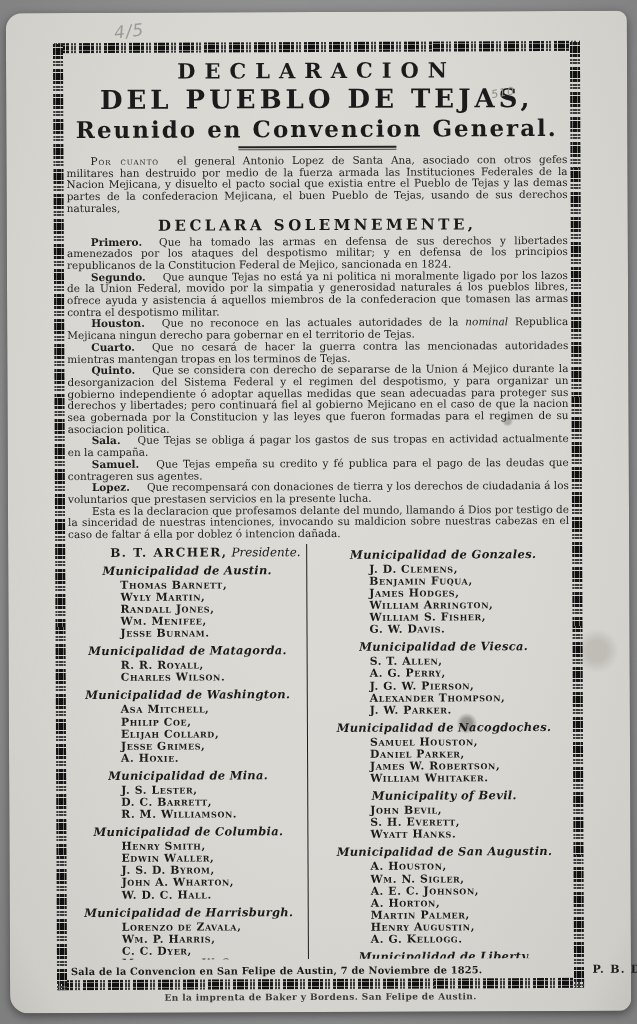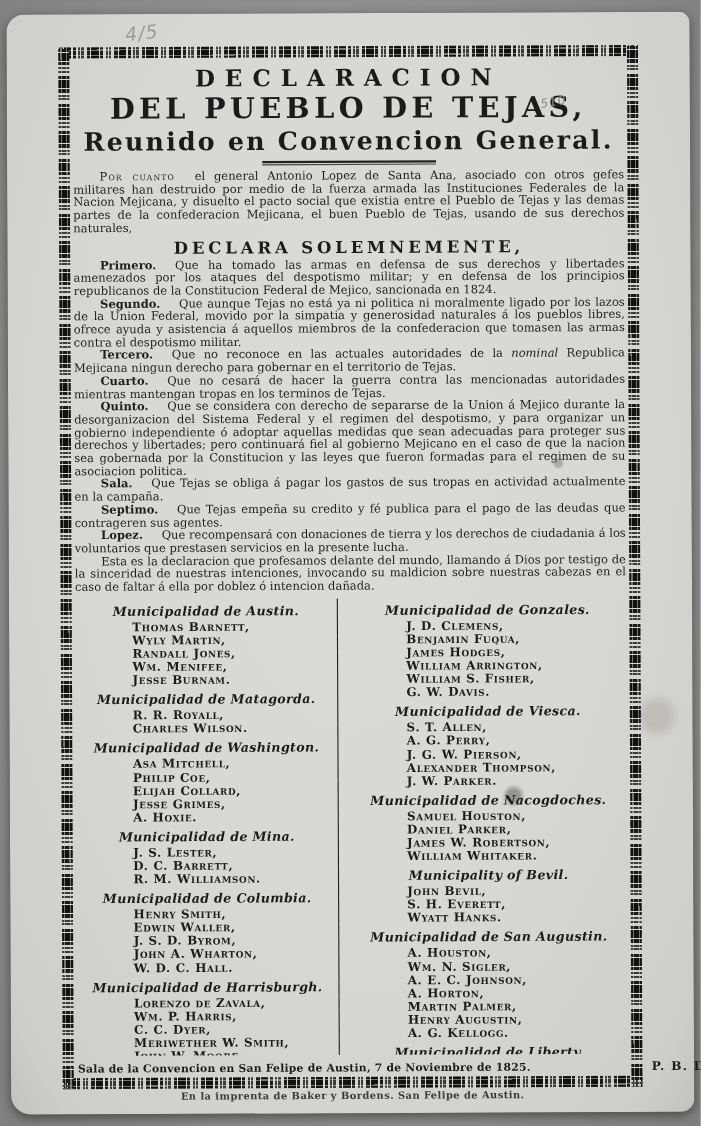--- a/index.html
+++ b/index.html
@@ -152,41 +152,44 @@
 
       <div class="declara">DECLARA SOLEMNEMENTE,</div>
 
       <p class="body-par">
         <span class="lead">Primero.</span><span>Que ha tomado las armas en defensa de sus derechos y libertades amenezados por los ataques del despotismo militar; y en defensa de los principios republicanos de la Constitucion Federal de Mejico, sancionada en 1824.</span>
       </p>
       <p class="body-par">
         <span class="lead">Segundo.</span><span>Que aunque Tejas no está ya ni politica ni moralmente ligado por los lazos de la Union Federal, movido por la simpatia y generosidad naturales á los pueblos libres, ofrece ayuda y asistencia á aquellos miembros de la confederacion que tomasen las armas contra el despotismo militar.</span>
       </p>
       <p class="body-par">
-        <span class="lead">Tercero.</span><span>Que no reconoce en las actuales autoridades de la </span><em class="ital">nominal</em><span> Republica Mejicana ningun derecho para gobernar en el territorio de Tejas.</span>
+        <span class="lead">Houston.</span><span>Que no reconoce en las actuales autoridades de la </span><em class="ital">nominal</em><span> Republica Mejicana ningun derecho para gobernar en el territorio de Tejas.</span>
       </p>
       <p class="body-par">
         <span class="lead">Cuarto.</span><span>Que no cesará de hacer la guerra contra las mencionadas autoridades mientras mantengan tropas en los terminos de Tejas.</span>
       </p>
       <p class="body-par">
         <span class="lead">Quinto.</span><span>Que se considera con derecho de separarse de la Union á Mejico durante la desorganizacion del Sistema Federal y el regimen del despotismo, y para organizar un gobierno independiente ó adoptar aquellas medidas que sean adecuadas para proteger sus derechos y libertades; pero continuará fiel al gobierno Mejicano en el caso de que la nacion sea gobernada por la Constitucion y las leyes que fueron formadas para el regimen de su asociacion politica.</span>
       </p>
       <p class="body-par">
         <span class="lead">Sala.</span><span>Que Tejas se obliga á pagar los gastos de sus tropas en actividad actualmente en la campaña.</span>
       </p>
       <p class="body-par">
-        <span class="lead">Septimo.</span><span>Que Tejas empeña su credito y fé publica para el pago de las deudas que contrageren sus agentes.</span>
+        <span class="lead">Samuel.</span><span>Que Tejas empeña su credito y fé publica para el pago de las deudas que contrageren sus agentes.</span>
       </p>
       <p class="body-par">
         <span class="lead">Lopez.</span><span>Que recompensará con donaciones de tierra y los derechos de ciudadania á los voluntarios que prestasen servicios en la presente lucha.</span>
       </p>
       <p class="body-par">Esta es la declaracion que profesamos delante del mundo, llamando á Dios por testigo de la sinceridad de nuestras intenciones, invocando su maldicion sobre nuestras cabezas en el caso de faltar á ella por doblez ó intencion dañada.</p>
 
       <div class="signatures">
         <div class="sig-col left-col">
+          <div class="president-line">
+            <span class="pname">B. T. ARCHER,</span><span class="ptitle">Presidente.</span>
+          </div>
           <div>
               <div class="muni-heading">Municipalidad de Austin.</div>
               <div class="signer">Thomas Barnett,</div>
               <div class="signer">Wyly Martin,</div>
               <div class="signer">Randall Jones,</div>
               <div class="signer">Wm. Menifee,</div>
               <div class="signer">Jesse Burnam.</div>
               <div class="muni-heading">Municipalidad de Matagorda.</div>
               <div class="signer">R. R. Royall,</div>
               <div class="signer">Charles Wilson.</div>

